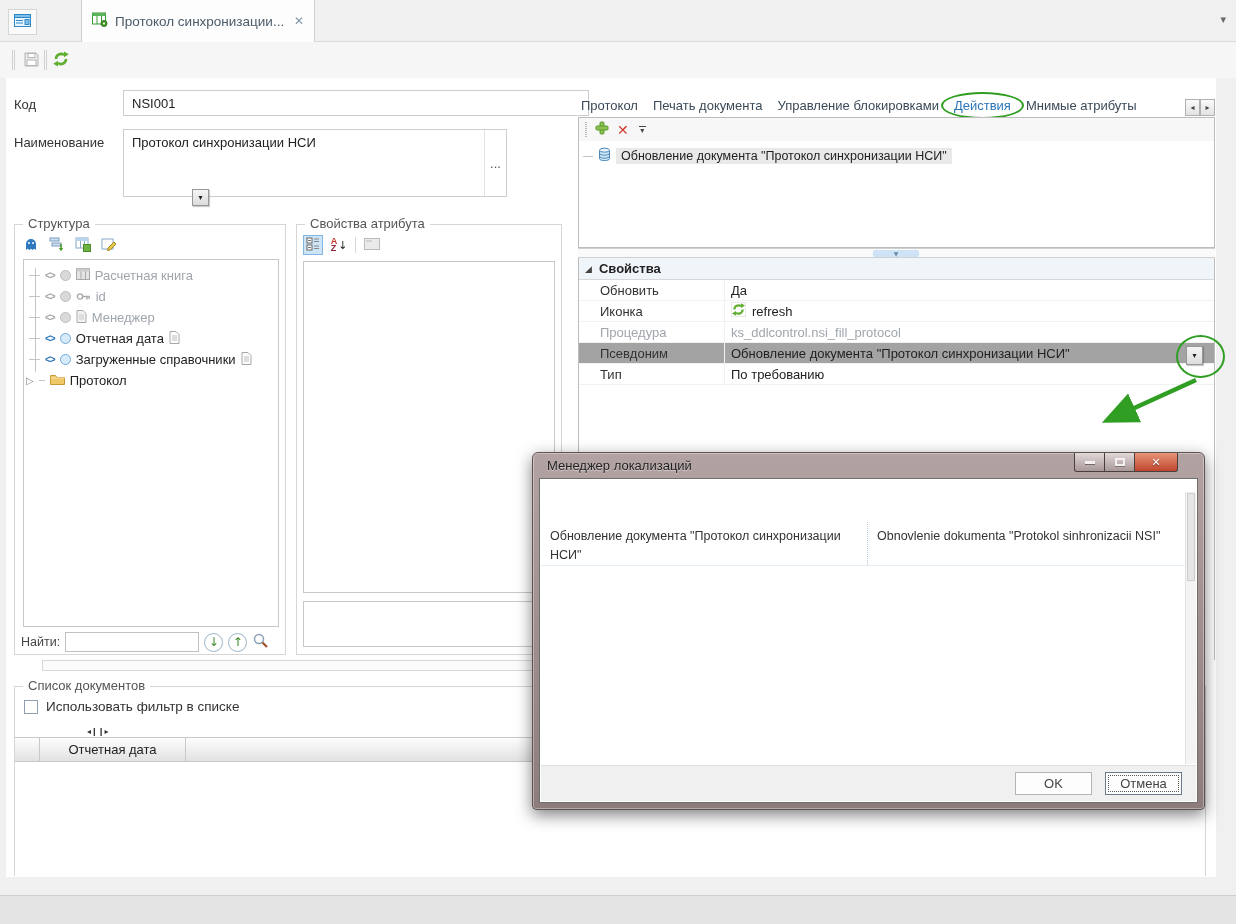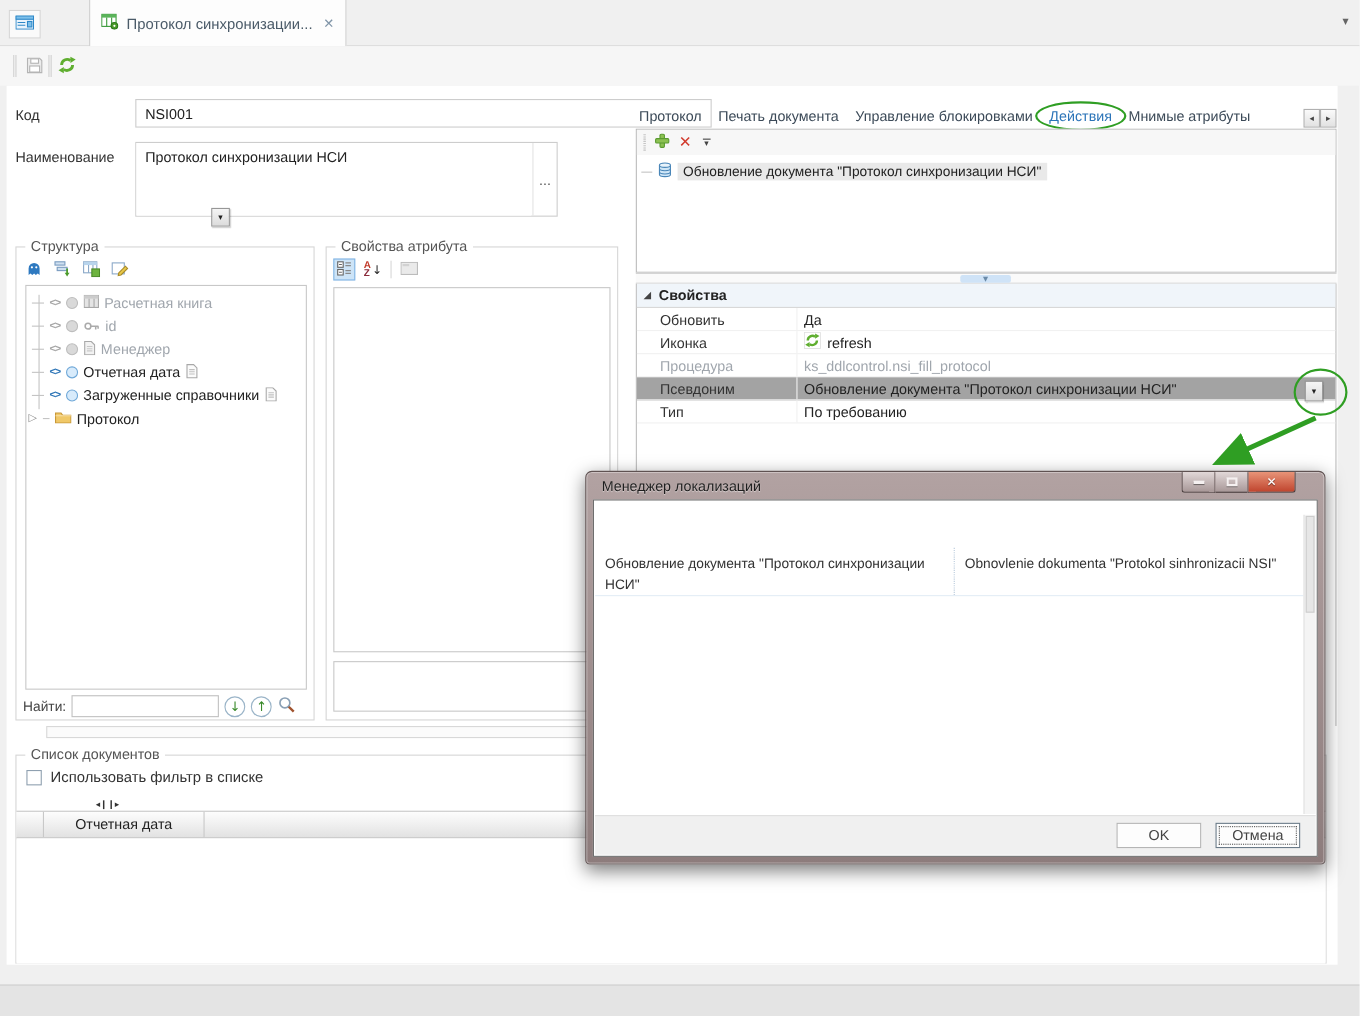--- a/index.html
+++ b/index.html
@@ -106,21 +106,21 @@
   .prop-cat { height:22px; display:flex; align-items:center; gap:7px; padding-left:6px; background:#f0f5fa; border-bottom:1px solid #d8d8d8; font-weight:bold; color:#222; }
   .cat-glyph { font-size:9px; color:#444; }
   .p-row { height:21px; display:flex; align-items:center; border-bottom:1px solid #f1f1f1; }
   .p-row.hl { background:#a3a3a3; }
   .p-label { width:145px; padding-left:21px; color:#333; flex:none; }
   .p-value { flex:1; padding-left:6px; border-left:1px solid #f1f1f1; display:flex; align-items:center; gap:6px; height:100%; color:#222; }
   .p-row.dim .p-label, .p-row.dim .p-value { color:#a0a6ad; }
   .editor-dd { left:1186px; top:346px; width:17px; height:19px; }
 
   
-  .dialog { position:absolute; left:532px; top:428px; width:673px; height:358px; z-index:40;
+  .dialog { position:absolute; left:532px; top:452px; width:673px; height:358px; z-index:40;
     background:linear-gradient(#b2a2a2,#8d7c7c); border:1px solid #5f5252; border-radius:6px 6px 4px 4px;
     box-shadow:0 5px 16px rgba(0,0,0,.5), inset 0 0 0 1px rgba(255,255,255,.35); }
   .dlg-title { position:absolute; left:14px; top:5px; font-size:13px; color:#1e1e1e; text-shadow:0 1px 1px rgba(255,255,255,.55); }
   .cap-btns { position:absolute; right:26px; top:0; display:flex; }
   .cap-btn { height:19px; border:1px solid #4a3f3f; border-top:none; display:flex; align-items:center; justify-content:center; background:linear-gradient(#e2d8d8,#a89898); }
   .cap-min { width:31px; border-radius:0 0 0 3px; }
   .cap-max { width:29px; border-left:none; border-right:none; }
   .cap-close { width:44px; border-radius:0 0 3px 0; background:linear-gradient(#e89478,#c0452e); color:#fff; font-weight:bold; font-size:11px; text-shadow:0 1px 1px rgba(0,0,0,.5); }
   .min-glyph { width:10px; height:3px; background:#f5f0f0; box-shadow:0 1px 0 rgba(0,0,0,.4); }
   .max-glyph { width:10px; height:8px; border:2px solid #f5f0f0; box-shadow:0 1px 0 rgba(0,0,0,.3); }
@@ -200,21 +200,21 @@
             <path d="M14 9a5 5 0 0 1-8 4" stroke="#5fae2f" stroke-width="2.6" fill="none"></path>
             <polygon points="6,16.5 6,10.8 1.2,13.8" fill="#5fae2f"></polygon>
           </svg>
       </span>
     </span>
   </div>
 
   <div class="main-white"></div>
 
   <span class="f-label" style="left:14px; top:97px;">Код</span>
-  <input class="inp" style="left: 123px; top: 90px; width: 524px; height: 26px;" value="NSI001">
+  <input class="inp" style="left: 123px; top: 90px; width: 466px; height: 26px;" value="NSI001">
   <span class="f-label" style="left:14px; top:135px;">Наименование</span>
   <div class="name-wrap">
     <textarea class="name-text" style="">Протокол синхронизации НСИ</textarea>
     <div class="name-ellipsis">...</div>
   </div>
   <div class="combo-btn name-dd glyph">▾</div>
 
   <div class="gb gb-structure">
     <span class="gb-legend">Структура</span>
     <div class="mini-toolbar">

